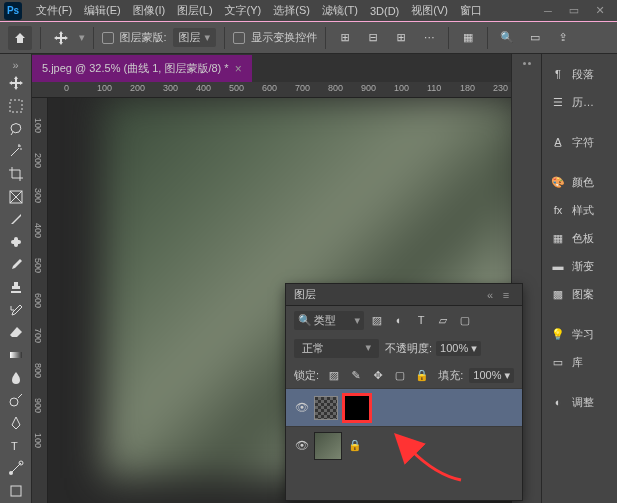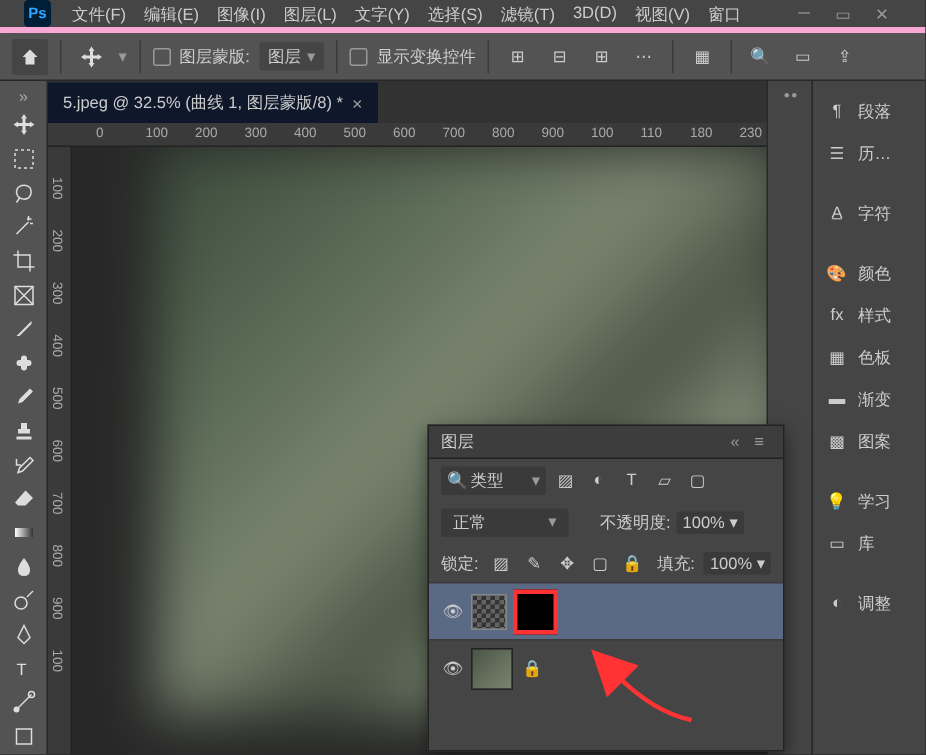--- a/index.html
+++ b/index.html
@@ -1,36 +1,36 @@
 <!DOCTYPE html>
 <html><head>
 <meta charset="utf-8">
 <style>
 *{margin:0;padding:0;box-sizing:border-box;font-family:"Microsoft YaHei",sans-serif;font-size:11px;color:#ccc;user-select:none}
 body{background:#323232;width:617px;height:503px;overflow:hidden;position:relative}
-.menubar{background:#454545;height:22px;display:flex;align-items:center;padding:0 16px;border-bottom:4px solid #f9a8d4}
+.menubar{background:#454545;height:22px;display:flex;align-items:center;padding:0 4px;border-bottom:1px solid #f9a8d4}
 .menubar .logo{width:18px;height:18px;background:#001e36;border-radius:3px;display:flex;align-items:center;justify-content:center;color:#31a8ff;font-weight:bold;font-size:10px;margin-right:8px}
 .menubar .menu-item{padding:0 6px;cursor:default}
 .menubar .spacer{flex:1}
 .menubar .winbtn{width:26px;height:22px;display:flex;align-items:center;justify-content:center;color:#999}
 .optbar{background:#535353;height:32px;display:flex;align-items:center;padding:0 8px;border-bottom:1px solid #282828;gap:6px}
 .optbar .ico{width:24px;height:24px;display:flex;align-items:center;justify-content:center;border-radius:2px}
 .optbar .ico.home{background:#454545}
 .optbar .sep{width:1px;height:22px;background:#3a3a3a;margin:0 2px}
 .optbar .chk{width:12px;height:12px;border:1px solid #999;border-radius:2px}
 .optbar .lbl{color:#ccc}
 .optbar .drop{background:#454545;padding:2px 6px;border-radius:2px;display:flex;align-items:center;gap:4px}
 .optbar .rtico{width:22px;height:22px;display:flex;align-items:center;justify-content:center}
 .main{display:flex;height:449px}
 .tools{width:32px;background:#535353;display:flex;flex-direction:column;padding-top:4px;border-right:1px solid #282828}
 .tool{width:28px;height:22px;margin:0 auto 2px;display:flex;align-items:center;justify-content:center;border-radius:2px;color:#ddd;position:relative}
 .tool.expand{color:#aaa;height:14px}
 .canvas-area{flex:1;background:#282828;display:flex;flex-direction:column;position:relative}
 .tabbar{height:28px;background:#323232;display:flex;align-items:flex-end}
-.tab{background:#0f172a;padding:6px 10px;display:flex;align-items:flex-end;gap:6px;font-size:11px}
+.tab{background:#701a75;padding:6px 10px;display:flex;align-items:flex-end;gap:6px;font-size:11px}
 .tab .x{color:#999;font-size:12px}
 .ruler-h{height:16px;background:#3a3a3a;display:flex;align-items:center;padding-left:32px;position:relative;overflow:hidden;border-bottom:1px solid #222}
 .ruler-h span{position:absolute;font-size:9px;color:#aaa;top:1px}
 .editor{flex:1;display:flex;position:relative}
 .ruler-v{width:16px;background:#3a3a3a;position:relative;border-right:1px solid #222}
 .ruler-v span{position:absolute;font-size:9px;color:#aaa;writing-mode:vertical-rl;left:1px}
 .viewport{flex:1;background:#282828;position:relative;overflow:hidden}
 .image{position:absolute;left:56px;top:0;width:420px;height:380px;background:linear-gradient(135deg,#3a4a3a 0%,#5a6a55 25%,#7a8570 45%,#4a5545 60%,#8a9580 75%,#3a4535 100%);filter:blur(18px)}
 .collapsed{width:30px;background:#454545;border-left:1px solid #282828;display:flex;flex-direction:column;padding-top:6px}
 .collapsed .dot{width:20px;height:6px;margin:2px auto;display:flex;gap:2px;justify-content:center}
@@ -39,21 +39,21 @@
 .rightpanel .pitem{height:28px;display:flex;align-items:center;gap:6px;padding:0 8px}
 .rightpanel .pitem .pi{width:16px;height:16px;display:flex;align-items:center;justify-content:center;color:#ccc}
 .rightpanel .gap{height:12px}
 .layers-panel{position:absolute;left:285px;top:283px;width:238px;height:218px;background:#454545;border:1px solid #222;box-shadow:0 4px 12px rgba(0,0,0,.5)}
 .layers-panel .hdr{height:22px;background:#3d3d3d;display:flex;align-items:center;padding:0 8px;border-bottom:1px solid #222}
 .layers-panel .hdr .ttl{flex:1}
 .layers-panel .hdr .hbtn{width:16px;color:#999;text-align:center}
 .layers-panel .row1{height:28px;display:flex;align-items:center;padding:0 8px;gap:4px}
 .layers-panel .search{background:#3a3a3a;border-radius:2px;padding:2px 4px;display:flex;align-items:center;gap:2px;flex:0 0 70px}
 .layers-panel .fico{width:18px;height:18px;display:flex;align-items:center;justify-content:center;color:#ccc}
-.layers-panel .row2{height:28px;display:flex;align-items:center;padding:0 8px;gap:21px}
+.layers-panel .row2{height:28px;display:flex;align-items:center;padding:0 8px;gap:6px}
 .layers-panel .mode{background:#3a3a3a;padding:2px 8px;border-radius:2px;flex:0 0 85px;display:flex;justify-content:space-between}
 .layers-panel .opac{display:flex;align-items:center;gap:4px}
 .layers-panel .opac .val{background:#3a3a3a;padding:1px 4px;border-radius:2px}
 .layers-panel .row3{height:26px;display:flex;align-items:center;padding:0 8px;gap:6px}
 .layers-panel .lockicos{display:flex;gap:4px}
 .layers-panel .list{}
 .layers-panel .layer{height:38px;display:flex;align-items:center;padding:0 4px;border-top:1px solid #3a3a3a}
 .layers-panel .layer.sel{background:#5a6a85}
 .layers-panel .eye{width:24px;text-align:center;color:#ccc}
 .layers-panel .adj{width:24px;height:24px;border:1px solid #888;margin-right:4px;background:linear-gradient(45deg,#666 25%,transparent 25%,transparent 75%,#666 75%),linear-gradient(45deg,#666 25%,#333 25%,#333 75%,#666 75%);background-size:6px 6px;background-position:0 0,3px 3px}

